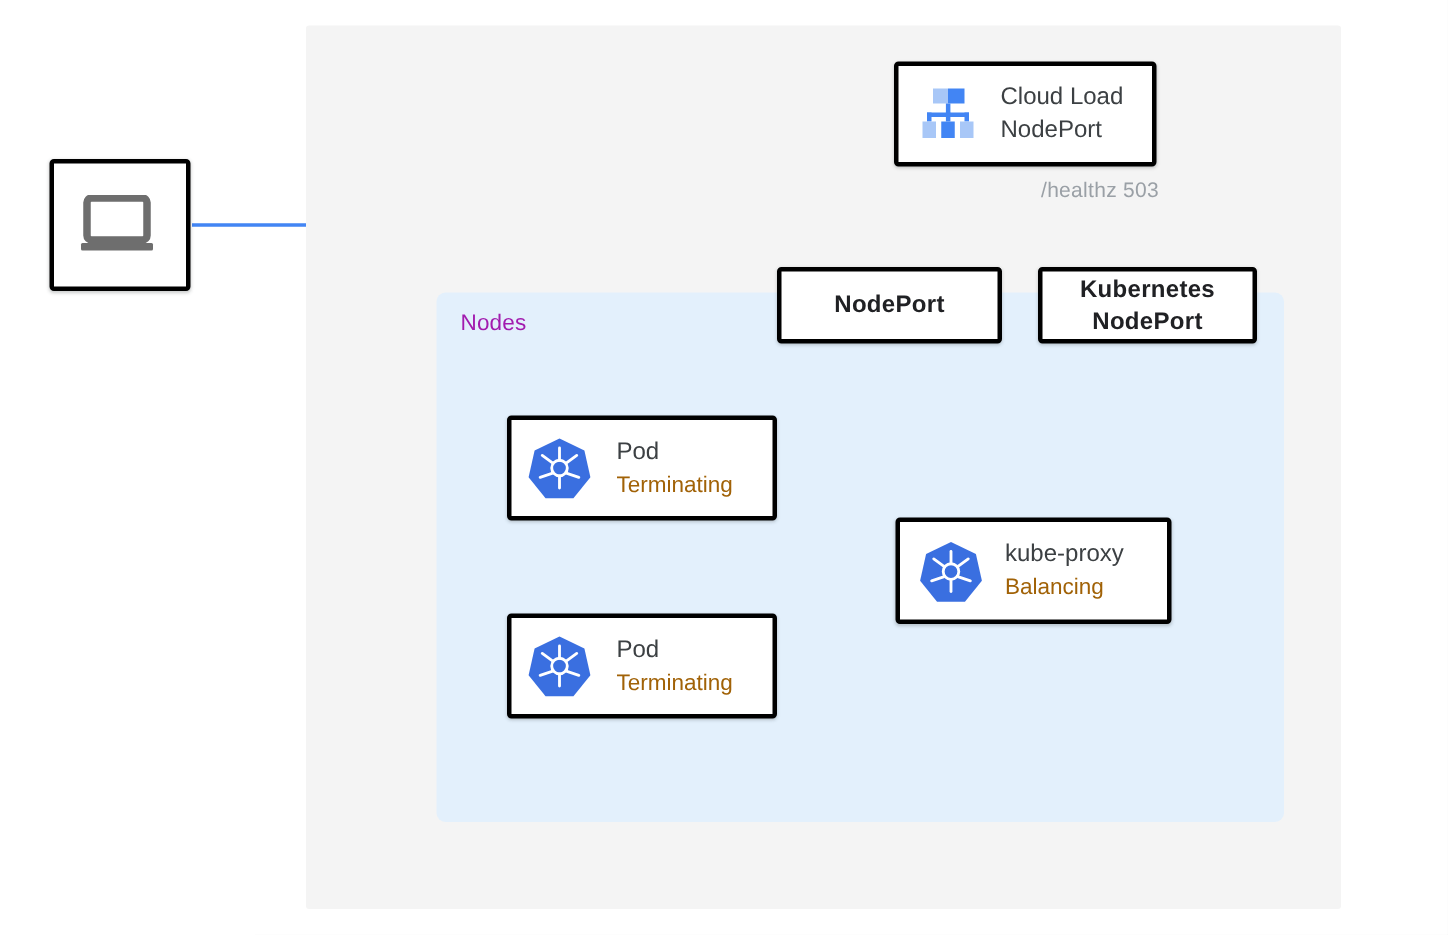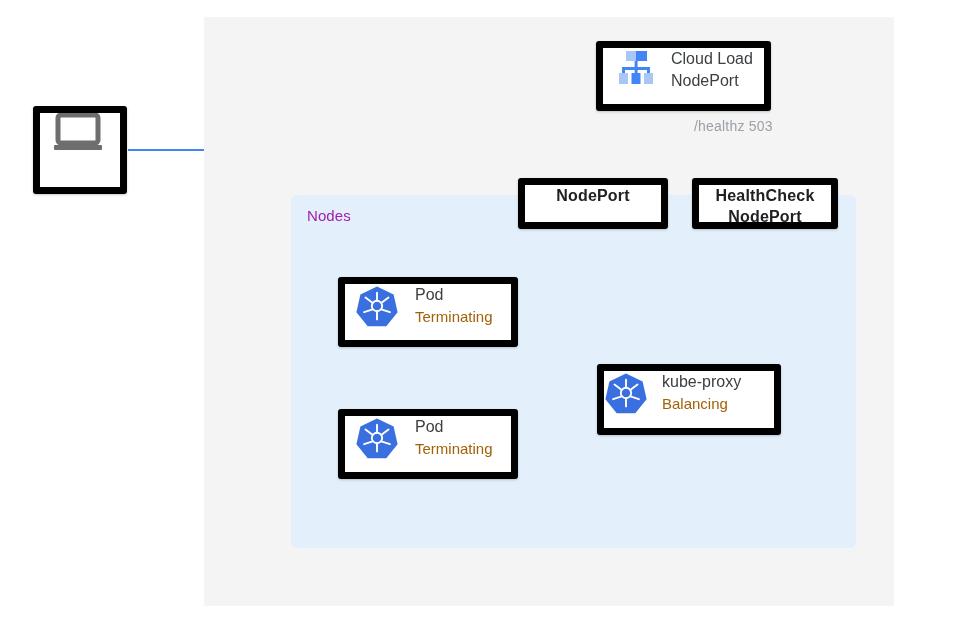--- a/index.html
+++ b/index.html
@@ -37,26 +37,26 @@
   .nodes-label {
     position: absolute;
     left: 307px; top: 207px;
     font-size: 15px;
     color: #a21caf;
     letter-spacing: .1px;
   }
   .card {
     position: absolute;
     background: #ffffff;
-    border: 7px solid #000000;
+    border: 3px solid #000000;
     border-radius: 3px;
     box-shadow: 0 1px 2px rgba(60,64,67,.18), 0 1px 3px rgba(60,64,67,.10);
     box-sizing: border-box;
     display: flex;
-    align-items: flex-start;
+    align-items: center;
   }
   .card-icon {
     flex: 0 0 auto;
     display: flex;
     align-items: center;
     justify-content: center;
   }
   .card-text {
     display: flex;
     flex-direction: column;
@@ -86,21 +86,21 @@
     letter-spacing: .2px;
   }
 
   
   #client-box   { left: 33px;  top: 106px; width: 94px;  height: 88px; justify-content: center; }
   #clb-box      { left: 596px; top: 41px;  width: 175px; height: 70px; padding-left: 12px; }
   #nodeport-box { left: 518px; top: 178px; width: 150px; height: 51px; }
   #hcnodeport-box { left: 692px; top: 178px; width: 146px; height: 51px; }
   #pod1-box     { left: 338px; top: 277px; width: 180px; height: 70px; padding-left: 10px; }
   #pod2-box     { left: 338px; top: 409px; width: 180px; height: 70px; padding-left: 10px; }
-  #kubeproxy-box{ left: 597px; top: 364px; width: 184px; height: 71px; }
+  #kubeproxy-box{ left: 597px; top: 345px; width: 184px; height: 71px; padding-left: 12px; }
 
   #clb-box .card-text     { margin-left: 14px; }
   #pod1-box .card-text,
   #pod2-box .card-text    { margin-left: 16px; }
   #kubeproxy-box .card-text { margin-left: 14px; }
 
   .healthz-label {
     position: absolute;
     left: 694px; top: 118px;
     font-size: 14px;
@@ -178,21 +178,21 @@
 <div class="healthz-label">/healthz 503</div>
 
 <div class="card bold-card" id="nodeport-box">
   <span class="card-text" style="align-items:center;width:100%">
     <span class="bold-label">NodePort</span>
   </span>
 </div>
 
 <div class="card bold-card" id="hcnodeport-box">
   <span class="card-text" style="align-items:center;width:100%">
-    <span class="bold-label">HealthCheck</span>
+    <span class="bold-label">Kubernetes</span>
     <span class="bold-label">NodePort</span>
   </span>
 </div>
 
 <div class="card" id="pod1-box">
   <span class="card-icon">
     <svg width="44" height="44" viewBox="0 0 44 44" xmlns="http://www.w3.org/2000/svg">
       <path d="M22 2.4 L38.6 10.4 L42.6 28.2 L31.3 42.2 L12.7 42.2 L1.4 28.2 L5.4 10.4 Z" fill="#3a6fe0"></path>
       <circle cx="22" cy="22" r="5.2" fill="none" stroke="#ffffff" stroke-width="1.9"></circle>
       <g stroke="#ffffff" stroke-width="1.9" stroke-linecap="round">

